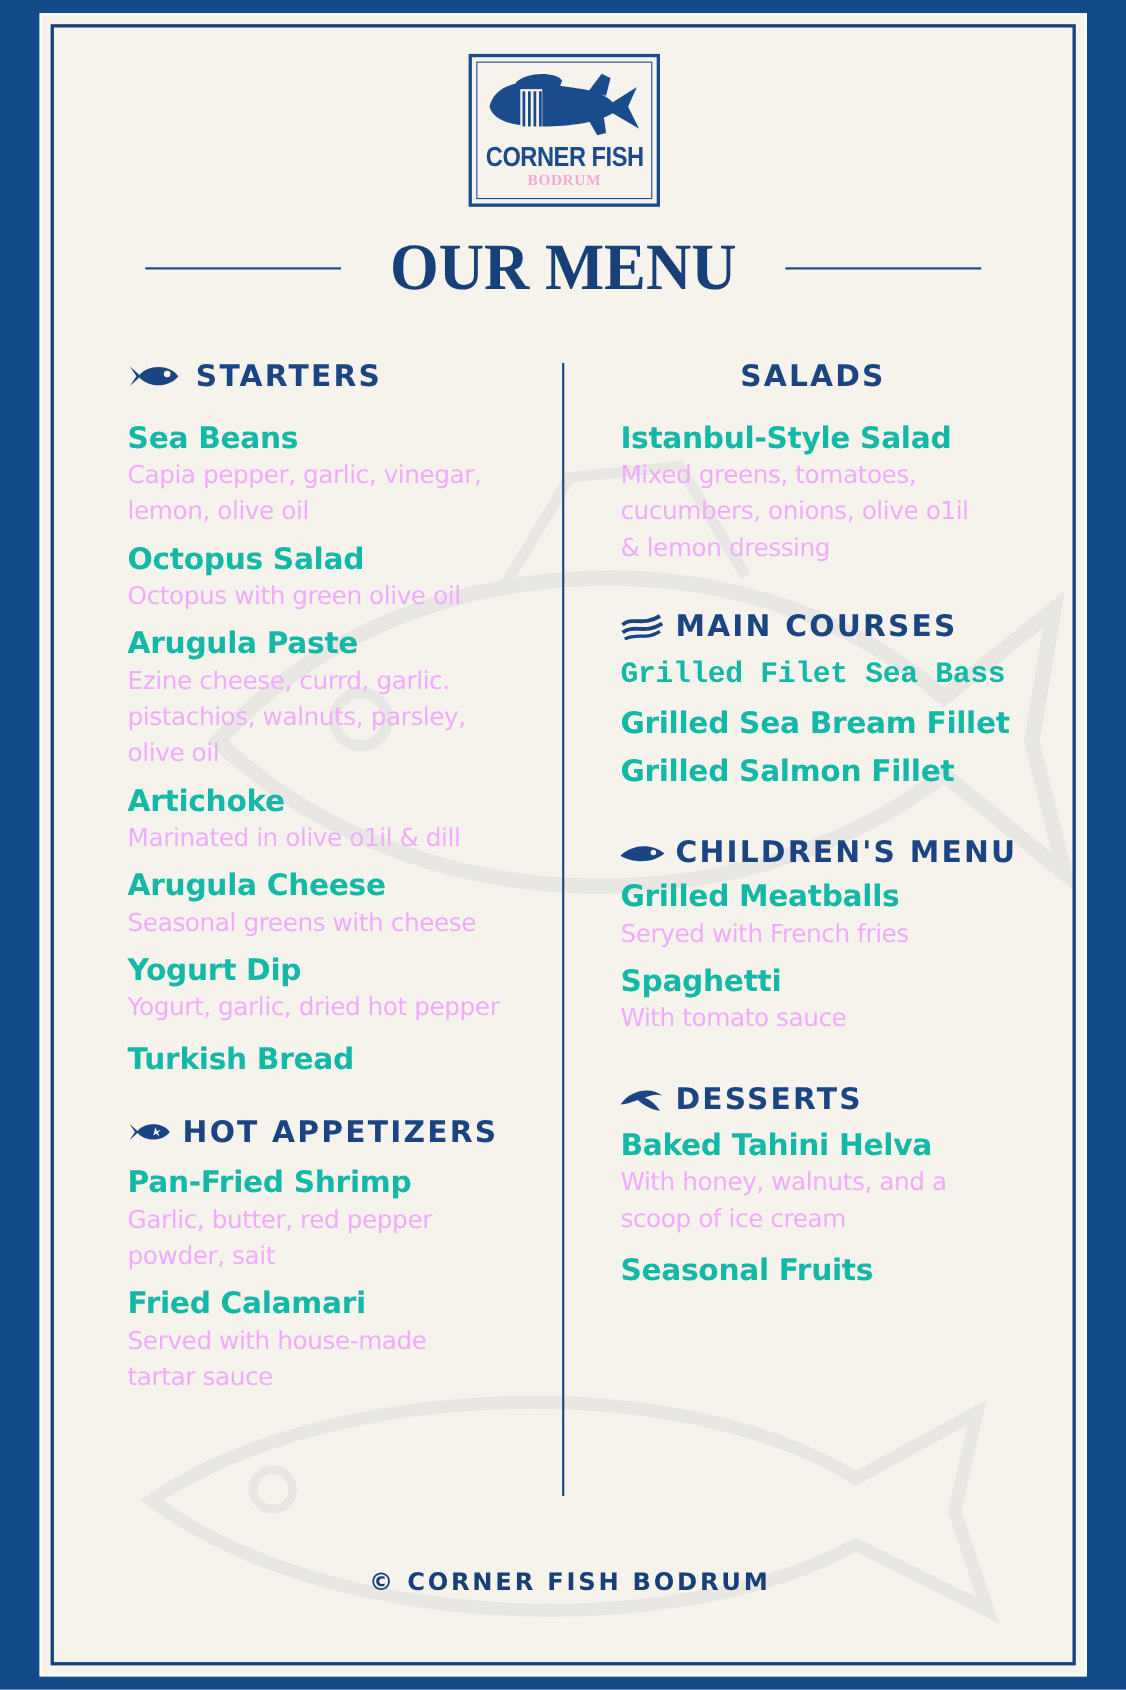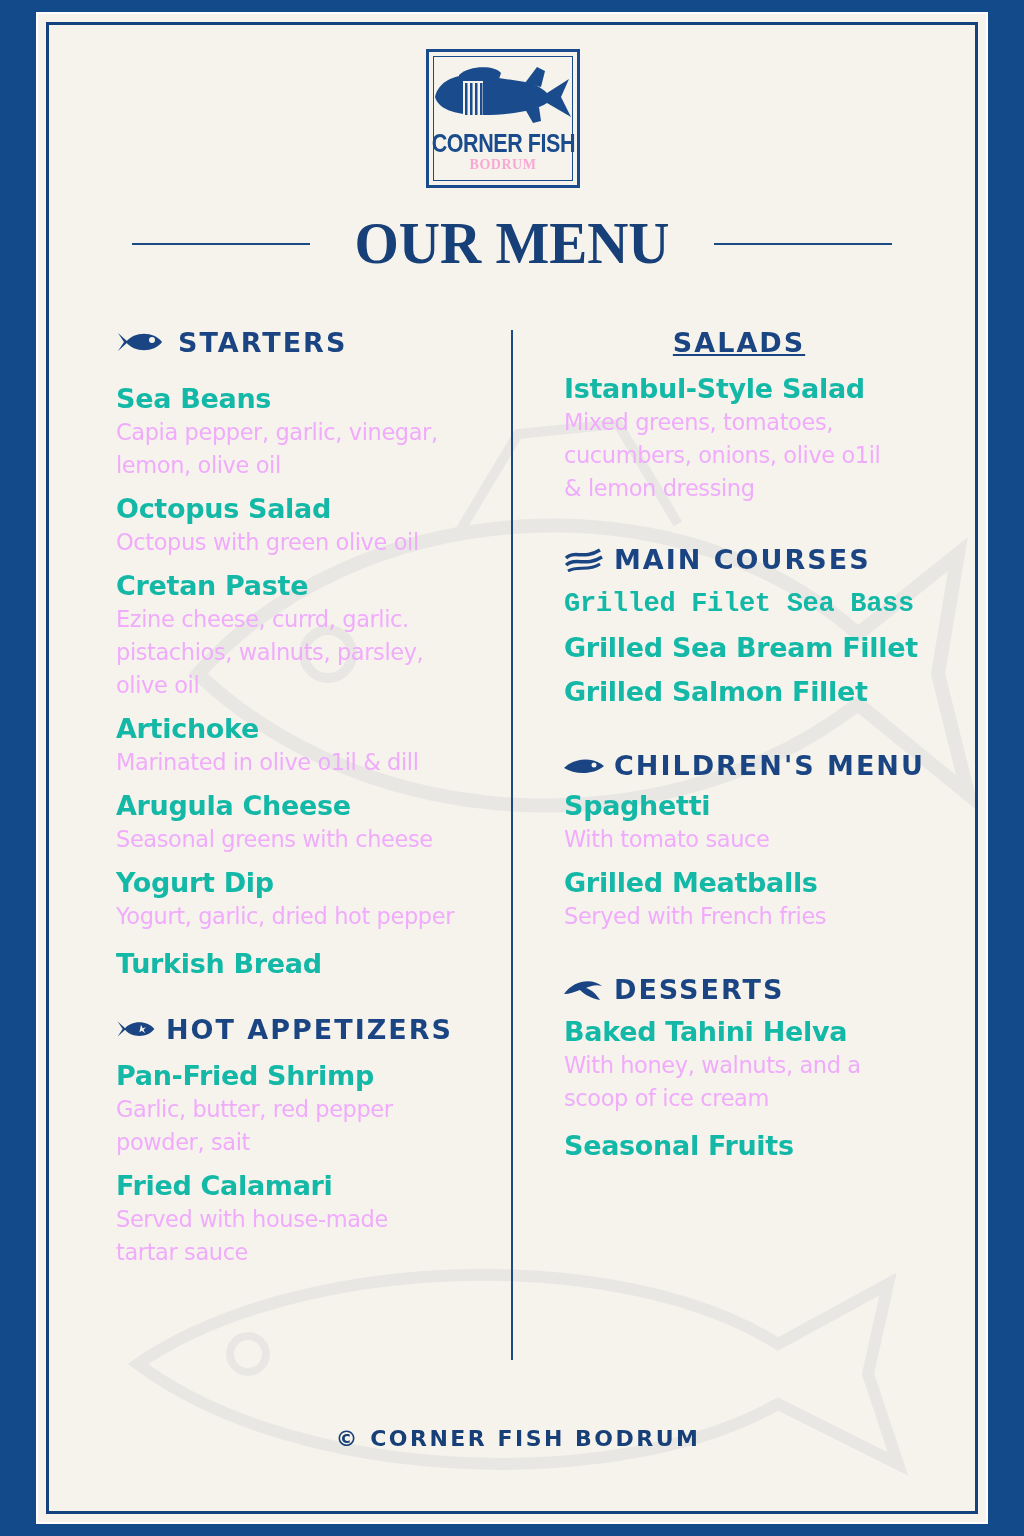--- a/index.html
+++ b/index.html
@@ -25,21 +25,21 @@
       position: absolute; inset: 0;
       overflow: hidden;
       pointer-events: none;
     }
     .watermark svg { position: absolute; opacity: 0.06; }
 
     
     .logo {
       position: absolute;
       left: 390px; top: 37px;
-      width: 154px; height: 139px;
+      width: 174px; height: 139px;
       border: 3px solid #1a4b8c;
       padding: 4px;
     }
     .logo-inner {
       width: 100%; height: 100%;
       border: 1.5px solid #1a4b8c;
       display: flex; flex-direction: column; align-items: center;
       padding-top: 6px;
     }
     .logo-fish { width: 148px; height: 64px; }
@@ -196,21 +196,21 @@
     <div class="item">
       <div class="item-name">Sea Beans</div>
       <div class="item-desc">Capia pepper, garlic, vinegar,</div>
       <div class="item-desc">lemon, olive oil</div>
     </div>
     <div class="item">
       <div class="item-name">Octopus Salad</div>
       <div class="item-desc">Octopus with green olive oil</div>
     </div>
     <div class="item">
-      <div class="item-name">Cretan Paste</div>
+      <div class="item-name">Arugula Paste</div>
       <div class="item-desc">Ezine cheese, currd, garlic.</div>
       <div class="item-desc">pistachios, walnuts, parsley,</div>
       <div class="item-desc">olive oil</div>
     </div>
     <div class="item">
       <div class="item-name">Artichoke</div>
       <div class="item-desc">Marinated in olive o1il &amp; dill</div>
     </div>
     <div class="item">
       <div class="item-name">Arugula Cheese</div>
@@ -244,21 +244,21 @@
     <div class="item">
       <div class="item-name">Fried Calamari</div>
       <div class="item-desc">Served with house-made</div>
       <div class="item-desc">tartar sauce</div>
     </div>
   </div>
 </div>
 
 <div class="col right" style="left:564px; top:320px;">
   <div>
-    <div class="section-head center" style="margin-bottom:8px; padding-right:30px;text-decoration:underline;">
+    <div class="section-head center" style="margin-bottom:18px; padding-right:30px;">
       <span>SALADS</span>
     </div>
     <div class="item">
       <div class="item-name">Istanbul-Style Salad</div>
       <div class="item-desc">Mixed greens, tomatoes,</div>
       <div class="item-desc">cucumbers, onions, olive o1il</div>
       <div class="item-desc">&amp; lemon dressing</div>
     </div>
   </div>
 
@@ -282,26 +282,26 @@
     <div class="section-head tight" style="margin-bottom:2px;">
       <span class="icon">
         <svg viewBox="0 0 40 26">
             <path d="M0 16 C 10 6, 28 4, 40 14 C 28 24, 10 22, 0 16 Z" fill="#1a4582"></path>
             <circle cx="30" cy="13" r="2.5" fill="#f6f3ec"></circle>
           </svg>
       </span>
       <span>CHILDREN'S MENU</span>
     </div>
     <div class="item">
+      <div class="item-name">Grilled Meatballs</div>
+      <div class="item-desc">Seryed with French fries</div>
+    </div>
+    <div class="item">
       <div class="item-name">Spaghetti</div>
       <div class="item-desc">With tomato sauce</div>
-    </div>
-    <div class="item">
-      <div class="item-name">Grilled Meatballs</div>
-      <div class="item-desc">Seryed with French fries</div>
     </div>
   </div>
 
   <div style="margin-top:34px;">
     <div class="section-head tight" style="margin-bottom:4px;">
       <span class="icon">
         <svg viewBox="0 0 40 26">
             <path d="M0 18 C 10 4, 28 2, 38 10 C 32 8, 26 10, 22 12 C 28 14, 32 18, 36 24 C 26 22, 20 18, 16 14 C 10 16, 6 18, 0 18 Z" fill="#1a4582"></path>
           </svg>
       </span>

